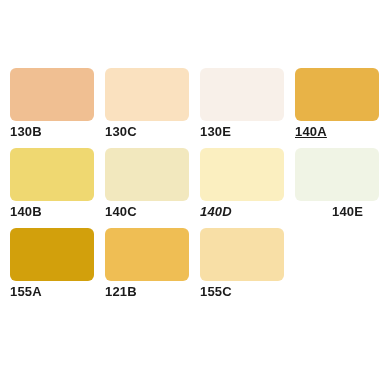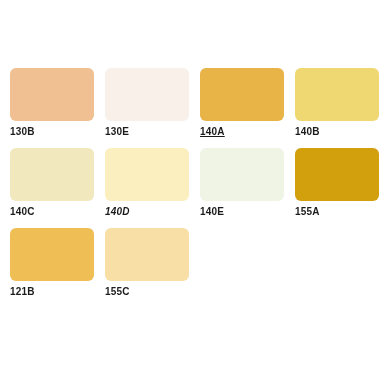--- a/index.html
+++ b/index.html
@@ -37,39 +37,43 @@
     align-items: flex-start;
   }
   .swatch-chip {
     width: 84px;
     height: 53px;
     border-radius: 6px;
     box-sizing: border-box;
   }
   .swatch-label {
     margin-top: 6px;
-    font-size: 10px;
+    font-size: 13px;
     font-weight: bold;
     color: #1b1b1b;
     letter-spacing: 0.2px;
     line-height: 9px;
     font-family: "Liberation Sans", sans-serif;
   }
 </style>
 </head>
 <body style="background-color: rgb(255, 255, 255);">
 
 <div id="palette-page">
   <div class="swatch-grid">
 
     <div class="swatch-cell">
       <div class="swatch-chip" style="background-color: rgb(240, 191, 146);"></div>
       <div class="swatch-label" style="color: rgb(27, 27, 27);">130B</div>
     </div>
 
+    <div class="swatch-cell">
+      <div class="swatch-chip" style="background-color: rgb(250, 225, 191);"></div>
+      <div class="swatch-label" style="color: rgb(27, 27, 27);">130C</div>
+    </div>
 
 
     <div class="swatch-cell">
       <div class="swatch-chip" style="background-color: rgb(248, 240, 233);"></div>
       <div class="swatch-label" style="color: rgb(27, 27, 27);">130E</div>
     </div>
 
     <div class="swatch-cell">
       <div class="swatch-chip" style="background-color: rgb(232, 179, 71);"></div>
       <div class="swatch-label" style="color: rgb(27, 27, 27); text-decoration: underline;">140A</div>
@@ -85,21 +89,21 @@
       <div class="swatch-label" style="color: rgb(27, 27, 27);">140C</div>
     </div>
 
     <div class="swatch-cell">
       <div class="swatch-chip" style="background-color: rgb(251, 239, 192);"></div>
       <div class="swatch-label" style="color: rgb(27, 27, 27); font-style: italic;">140D</div>
     </div>
 
     <div class="swatch-cell">
       <div class="swatch-chip" style="background-color: rgb(240, 244, 229);"></div>
-      <div class="swatch-label" style="color: rgb(27, 27, 27);">140E</div>
+      <div class="swatch-label" style="color: rgb(27, 27, 27); margin-left: 37px;">140E</div>
     </div>
 
     <div class="swatch-cell">
       <div class="swatch-chip" style="background-color: rgb(210, 160, 12);"></div>
       <div class="swatch-label" style="color: rgb(27, 27, 27);">155A</div>
     </div>
 
     <div class="swatch-cell">
       <div class="swatch-chip" style="background-color: rgb(239, 190, 84);"></div>
       <div class="swatch-label" style="color: rgb(27, 27, 27);">121B</div>

